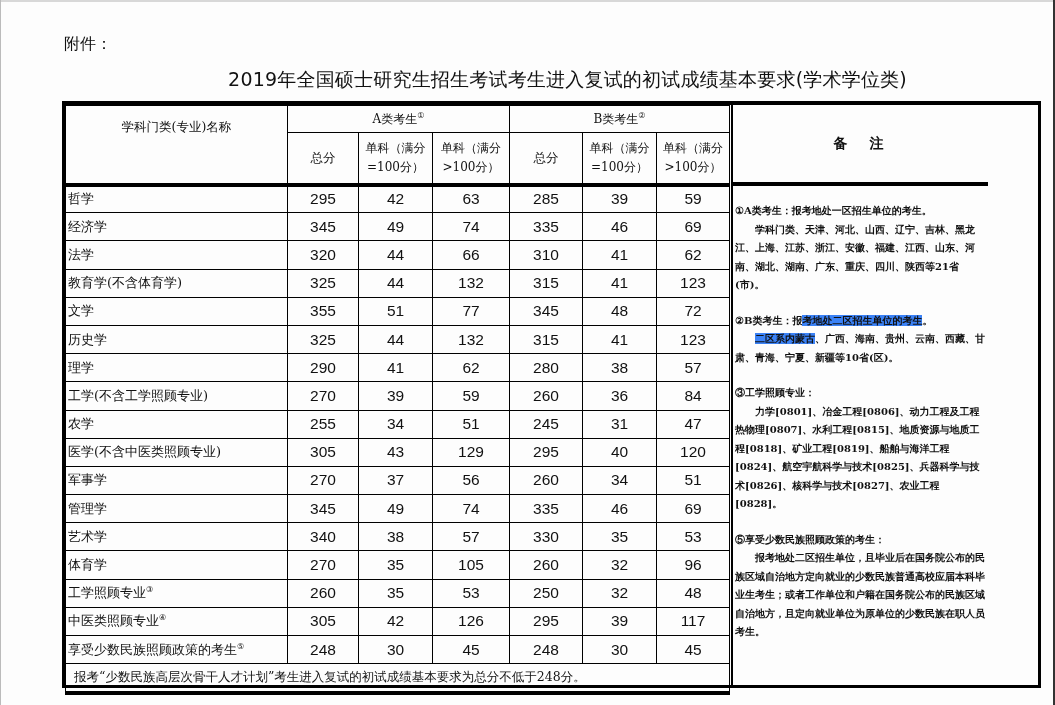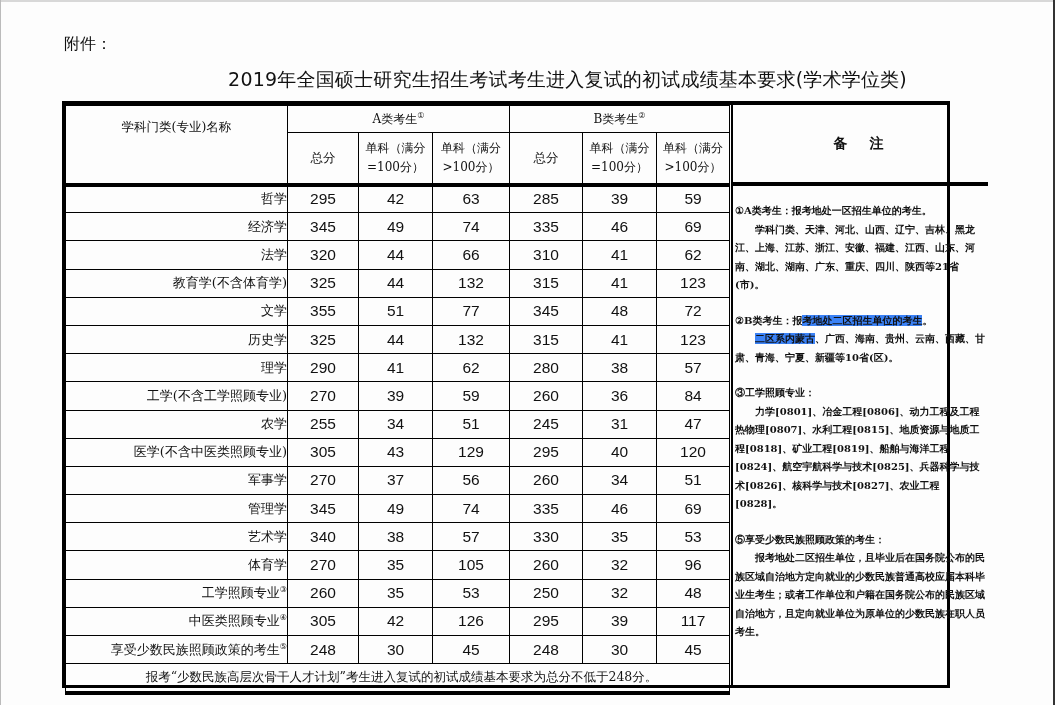--- a/index.html
+++ b/index.html
@@ -4,32 +4,32 @@
   <style>
     * { box-sizing: border-box; margin: 0; padding: 0; }
     html, body { width: 1055px; height: 705px; overflow: hidden; background: #fdfdfd; }
     body { position: relative; font-family: "DejaVu Serif", serif; color: #111; }
     .top-edge { position: absolute; left: 0; top: 0; width: 1055px; height: 2px; background: #d8d8d8; }
     .left-edge { position: absolute; left: 0; top: 0; width: 1px; height: 705px; background: #bbb; }
     .right-edge { position: absolute; right: 0; top: 0; width: 2px; height: 705px; background: #333; }
     .attachment { position: absolute; left: 64px; top: 34px; font-size: 16px; font-family: "DejaVu Sans", sans-serif; }
     .doc-title { position: absolute; left: 0; width: 1055px; top: 67px; text-align: center; font-size: 19px; font-family: "DejaVu Sans", sans-serif; letter-spacing: 0.2px; margin-left: 40px; }
 
-    .frame { position: absolute; left: 62px; top: 101px; width: 888px; height: 587px; border: 3px solid #000; border-top-width: 4px; }
+    .frame { position: absolute; left: 62px; top: 101px; width: 979px; height: 587px; border: 3px solid #000; border-top-width: 4px; }
     .grid { position: absolute; left: 0; top: 0; border-collapse: collapse; table-layout: fixed; }
     .grid td, .grid th { border: 1px solid #000; font-weight: normal; }
     .hdr-name { width: 220px; text-align: center; font-size: 12.5px; padding-bottom: 34px; }
     .hdr-group { height: 27px; font-size: 12px; text-align: center; }
     .hdr-sub { height: 52px; font-size: 12px; text-align: center; line-height: 19px; }
     .hdr-total { font-size: 12.5px; }
     sup { font-size: 8px; vertical-align: super; }
     .thick-bottom { border-bottom: 4px solid #000 !important; }
-    .name-cell { font-size: 13px; padding-left: 2px; height: 28.2px; text-align: right; white-space: nowrap; }
+    .name-cell { font-size: 13px; padding-left: 2px; height: 28.2px; text-align: left; white-space: nowrap; }
     .num { font-family: "Liberation Sans", sans-serif; font-size: 15.5px; text-align: center; }
-    .footer-cell { height: 29px; font-size: 12.5px; padding-left: 8px; text-align: center; border-bottom: 4px solid #000 !important; }
+    .footer-cell { height: 29px; font-size: 12.5px; padding-left: 8px; text-align: left; border-bottom: 4px solid #000 !important; }
 
     .notes-col { position: absolute; left: 666px; top: 0; width: 257px; height: 580px; border-left: 2px solid #000; }
     .notes-head { height: 81px; border-bottom: 4px solid #000; display: flex; align-items: center; justify-content: center; font-weight: bold; font-size: 14px; font-family: "DejaVu Serif", serif; letter-spacing: 22px; padding-left: 18px; }
     .notes-body { padding: 16px 2px 0 2px; font-family: "DejaVu Serif", serif; font-weight: bold; font-size: 10px; line-height: 18.5px; }
     .note-block { margin-bottom: 17px; }
     .note-indent { text-indent: 20px; }
     .hl { background: #3b82f6; }
   </style>
 </head>
 <body>

